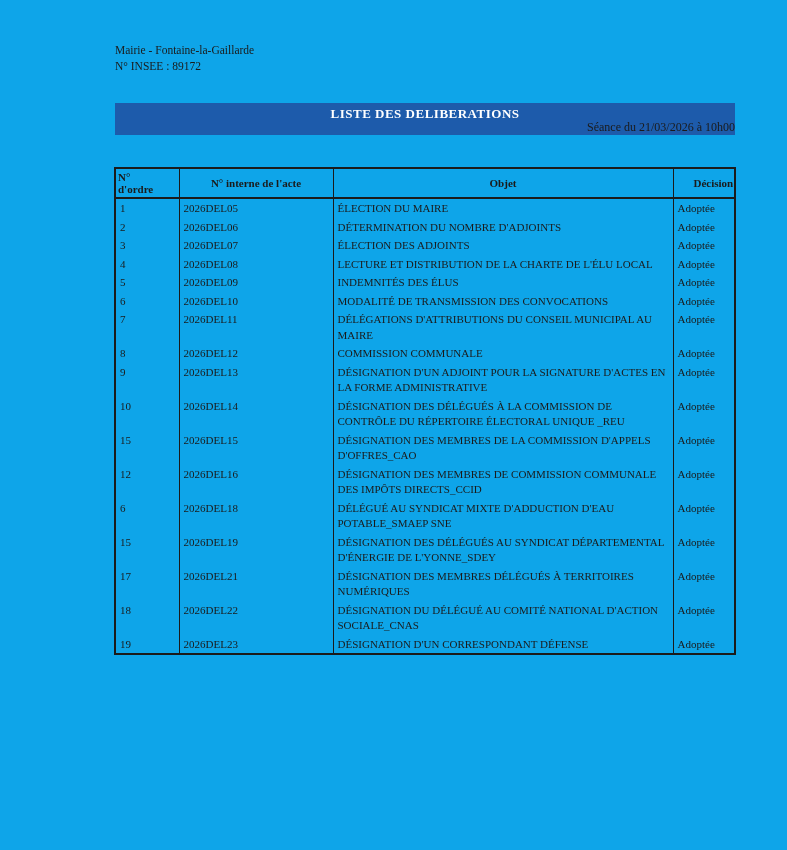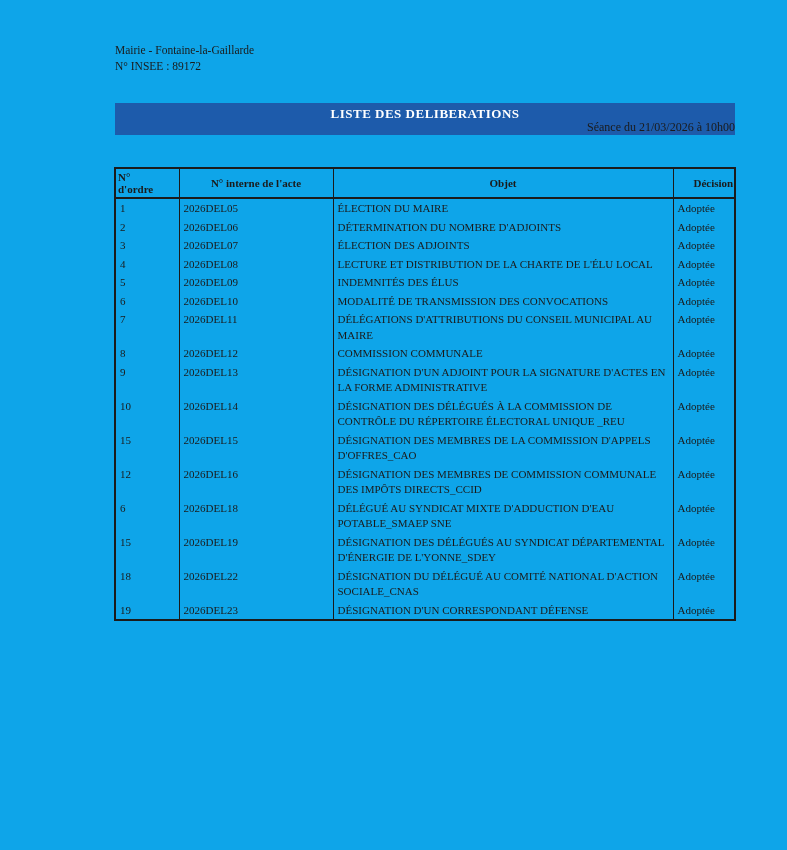--- a/index.html
+++ b/index.html
@@ -210,20 +210,26 @@
   </tr>
 
   <tr>
     <td class="col-ordre">15</td>
     <td class="col-acte">2026DEL19</td>
     <td class="col-objet">DÉSIGNATION DES DÉLÉGUÉS AU SYNDICAT DÉPARTEMENTAL D'ÉNERGIE DE L'YONNE_SDEY</td>
     <td class="col-decision">Adoptée</td>
   </tr>
 
 
+  <tr>
+    <td class="col-ordre">17</td>
+    <td class="col-acte">2026DEL21</td>
+    <td class="col-objet">DÉSIGNATION DES MEMBRES DÉLÉGUÉS À TERRITOIRES NUMÉRIQUES</td>
+    <td class="col-decision">Adoptée</td>
+  </tr>
 
   <tr>
     <td class="col-ordre">18</td>
     <td class="col-acte">2026DEL22</td>
     <td class="col-objet">DÉSIGNATION DU DÉLÉGUÉ AU COMITÉ NATIONAL D'ACTION SOCIALE_CNAS</td>
     <td class="col-decision">Adoptée</td>
   </tr>
 
   <tr>
     <td class="col-ordre">19</td>

